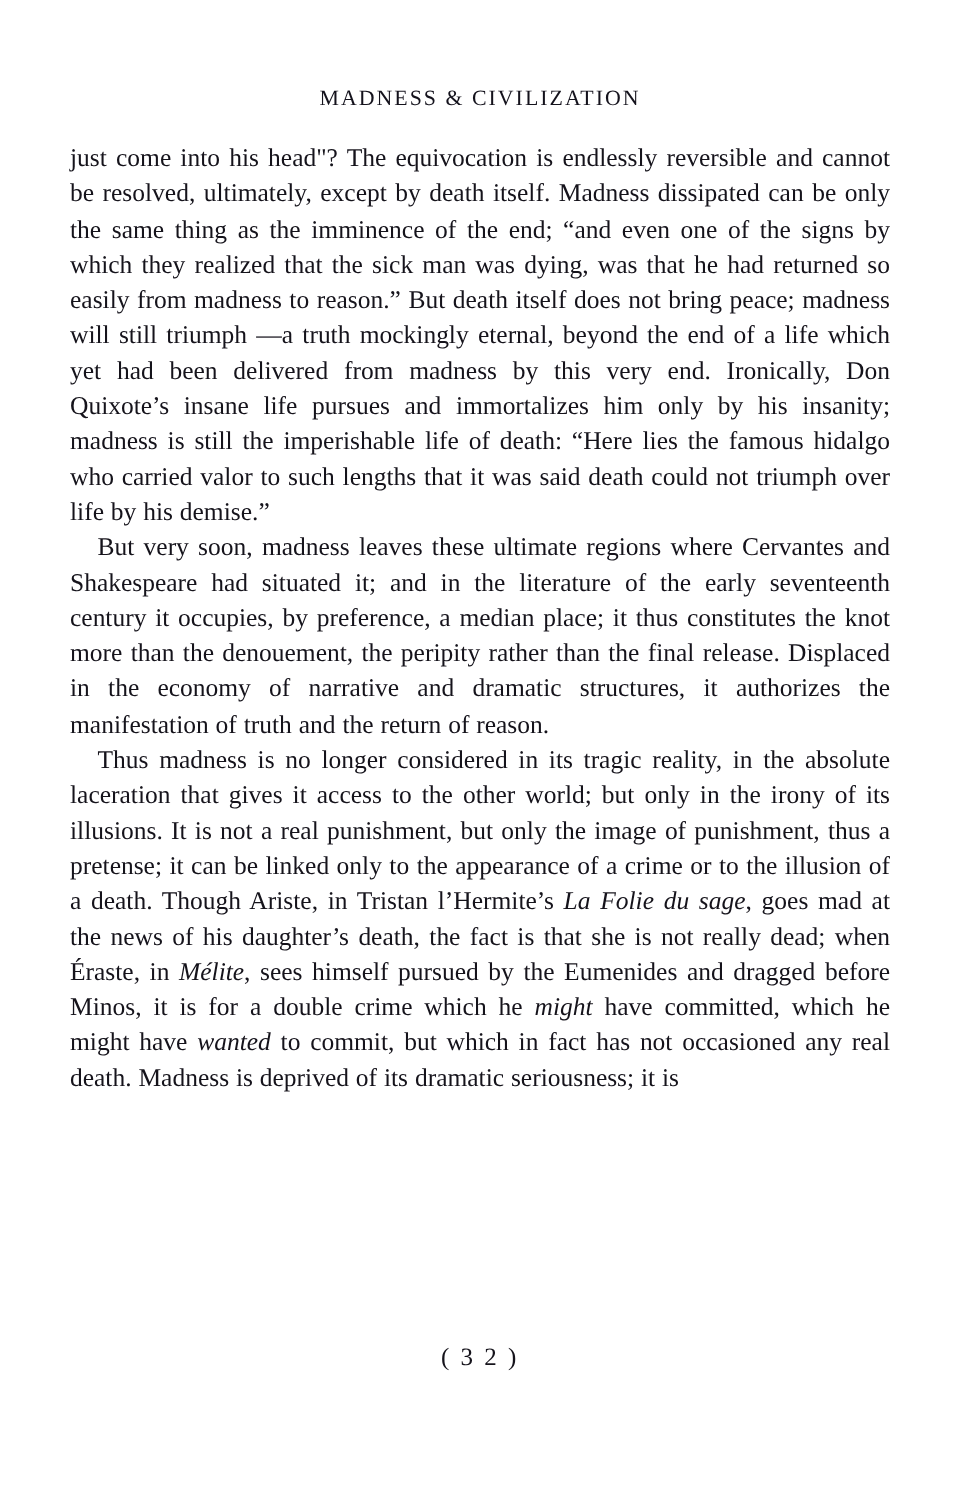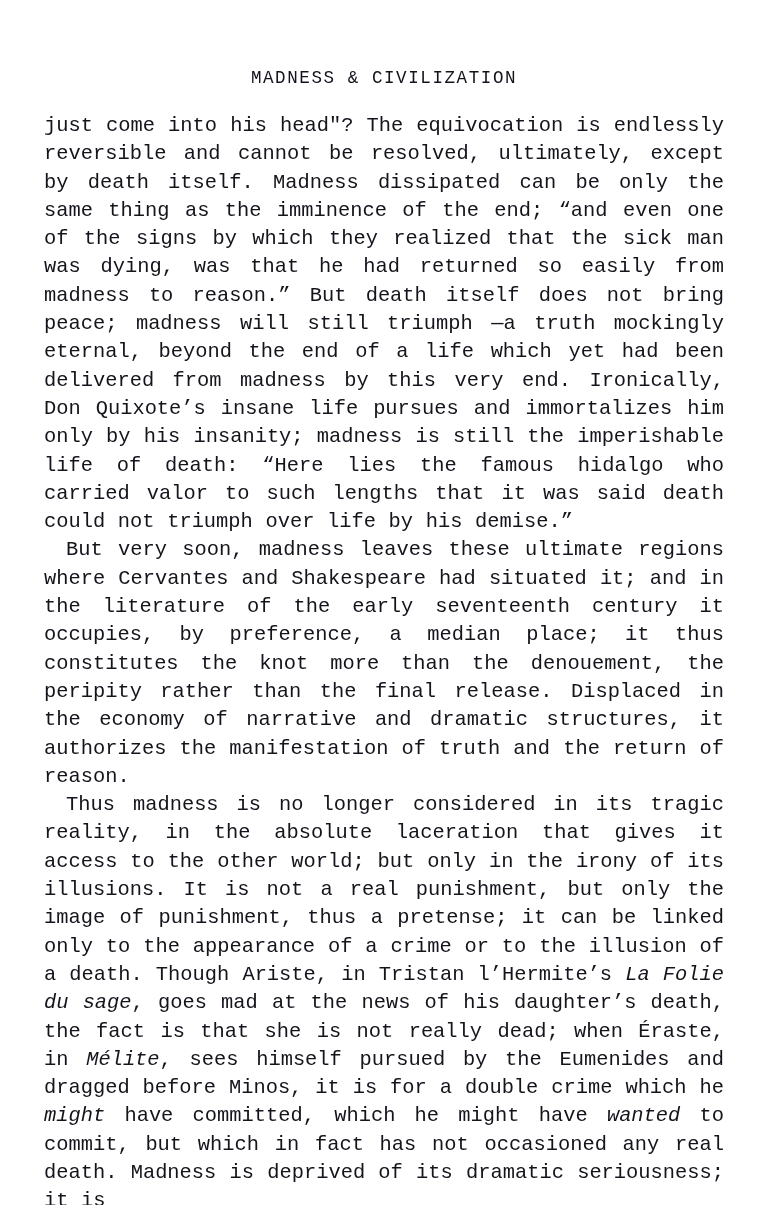--- a/index.html
+++ b/index.html
@@ -14,22 +14,21 @@
     color: #0d0d14;
     position: relative;
     overflow: hidden;
   }
   .page {
     position: absolute;
     left: 0; top: 0;
     width: 768px;
     height: 912px;
     box-sizing: border-box;
-    padding: 0 44px;
-    font-family: Liberation Mono, monospace;
+    padding: 0 56px;
   }
   .running-head {
     text-align: center;
     font-size: 17.5px;
     letter-spacing: 1.6px;
     margin-top: 68px;
     margin-bottom: 24px;
     color: #14121c;
     font-variant: small-caps;
     text-transform: uppercase;
@@ -69,14 +68,15 @@
   <div class="running-head">
     <span>MADNESS &amp; CIVILIZATION</span>
   </div>
 
   <div class="body-text">
     <p>just come into his head"? The equivocation is endlessly reversible and cannot be resolved, ultimately, except by death itself. Madness dissipated can be only the same thing as the imminence of the end; “and even one of the signs by which they realized that the sick man was dying, was that he had returned so easily from madness to reason.” But death itself does not bring peace; madness will still triumph —a truth mockingly eternal, beyond the end of a life which yet had been delivered from madness by this very end. Ironically, Don Quixote’s insane life pursues and immortalizes him only by his insanity; madness is still the imperishable life of death: “Here lies the famous hidalgo who carried valor to such lengths that it was said death could not triumph over life by his demise.”</p>
     <p class="indent">But very soon, madness leaves these ultimate regions where Cervantes and Shakespeare had situated it; and in the literature of the early seventeenth century it occupies, by preference, a median place; it thus constitutes the knot more than the denouement, the peripity rather than the final release. Displaced in the economy of narrative and dramatic structures, it authorizes the manifestation of truth and the return of reason.</p>
     <p class="indent">Thus madness is no longer considered in its tragic reality, in the absolute laceration that gives it access to the other world; but only in the irony of its illusions. It is not a real punishment, but only the image of punishment, thus a pretense; it can be linked only to the appearance of a crime or to the illusion of a death. Though Ariste, in Tristan l’Hermite’s <i>La Folie du sage</i>, goes mad at the news of his daughter’s death, the fact is that she is not really dead; when Éraste, in <i>Mélite</i>, sees himself pursued by the Eumenides and dragged before Minos, it is for a double crime which he <i>might</i> have committed, which he might have <i>wanted</i> to commit, but which in fact has not occasioned any real death. Madness is deprived of its dramatic seriousness; it is</p>
   </div>
 
+  <div class="folio">( 3 2 )</div>
 
 </div>
 
 </body></html>

